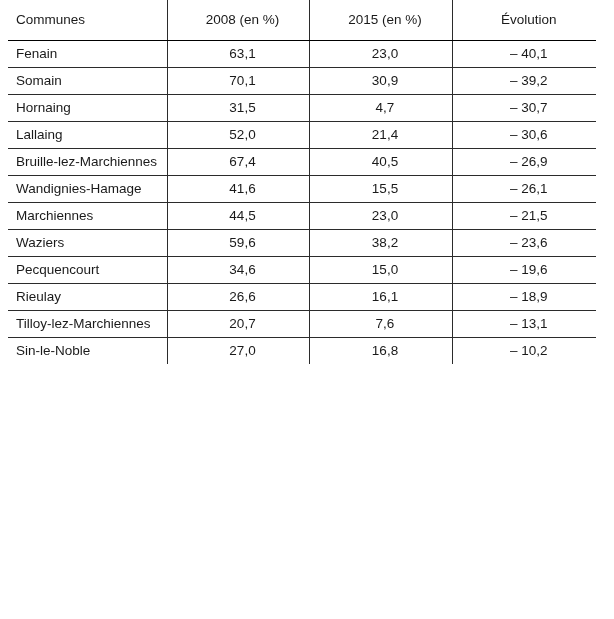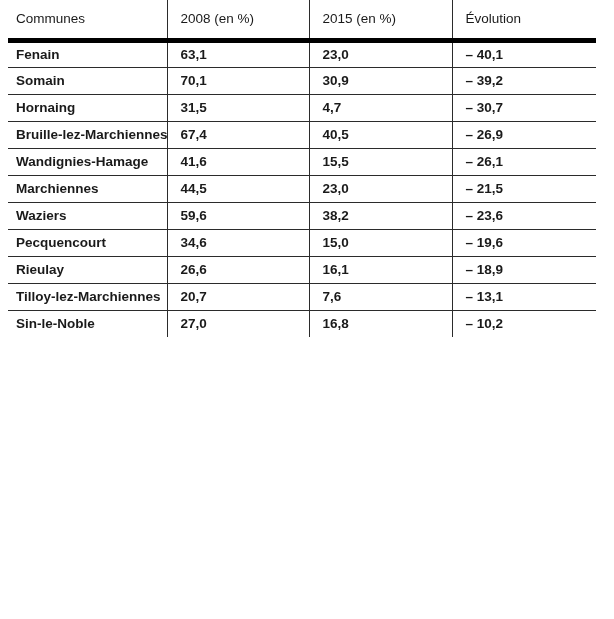--- a/index.html
+++ b/index.html
@@ -27,29 +27,28 @@
     font-weight: normal;
     text-align: left;
     vertical-align: middle;
     padding: 0 4px 0 13px;
     white-space: nowrap;
     overflow: hidden;
   }
   th:first-child, td:first-child { padding-left: 8px; }
   thead th {
     height: 40px;
-    border-bottom: 5px solid #000000;
+    border-bottom: 1px solid #000000;
   }
   tbody td {
     height: 27px;
     border-bottom: 1px solid #2b2b2b;
-    font-weight: bold;
   }
   tbody tr:last-child td { border-bottom: none; }
-  th + th, td + td { border-left: 1px solid #2b2b2b; }
+  th + th, td + td { border-left: 1px solid #2b2b2b; text-align: center; }
 </style>
 </head>
 <body>
 
 <table class="data-table">
   <colgroup>
     <col class="c1">
       <col class="c2">
       <col class="c3">
       <col class="c4">
@@ -78,20 +77,26 @@
   </tr>
 
 
   <tr>
     <td>Hornaing</td>
     <td>31,5</td>
     <td>4,7</td>
     <td>– 30,7</td>
   </tr>
 
+  <tr>
+    <td>Lallaing</td>
+    <td>52,0</td>
+    <td>21,4</td>
+    <td>– 30,6</td>
+  </tr>
 
   <tr>
     <td>Bruille-lez-Marchiennes</td>
     <td>67,4</td>
     <td>40,5</td>
     <td>– 26,9</td>
   </tr>
 
   <tr>
     <td>Wandignies-Hamage</td>

